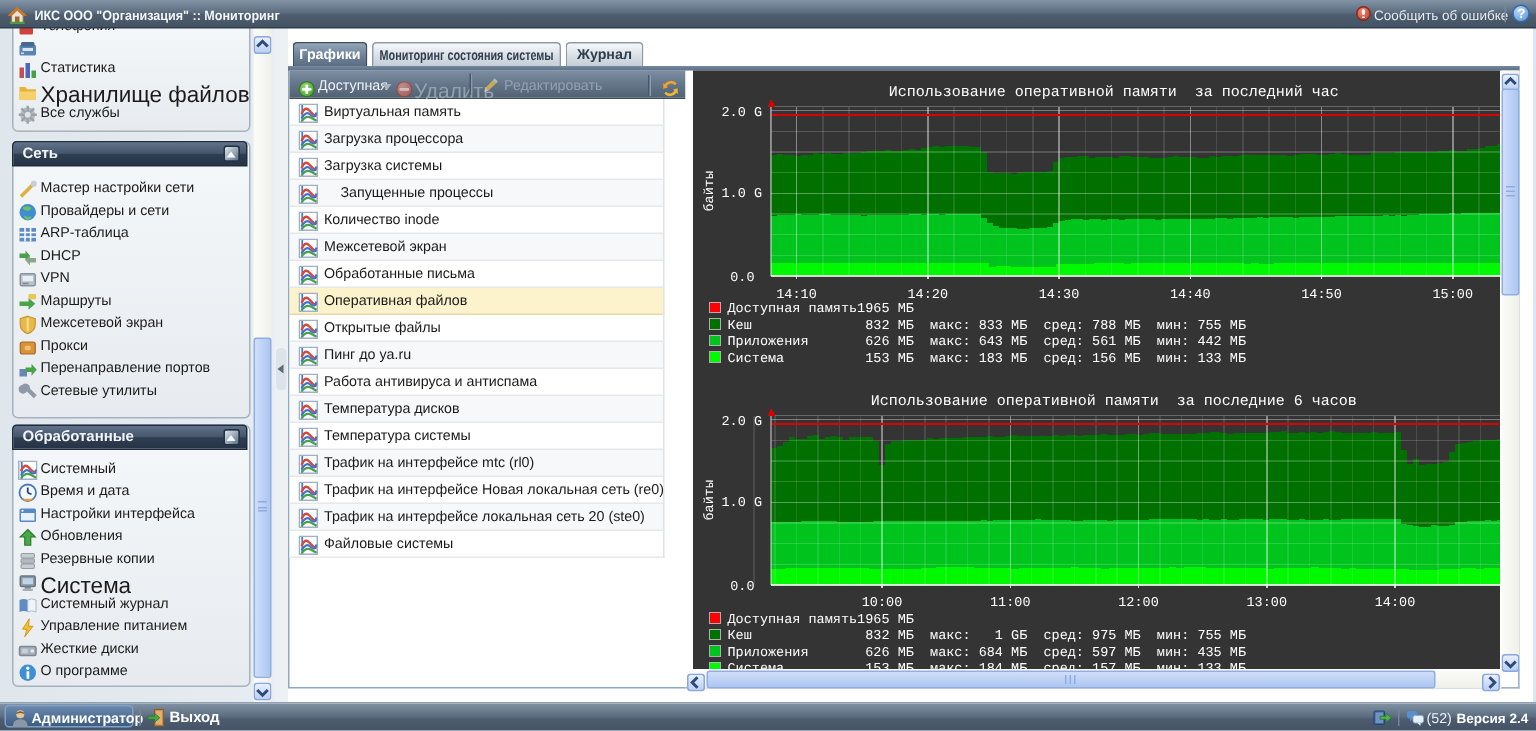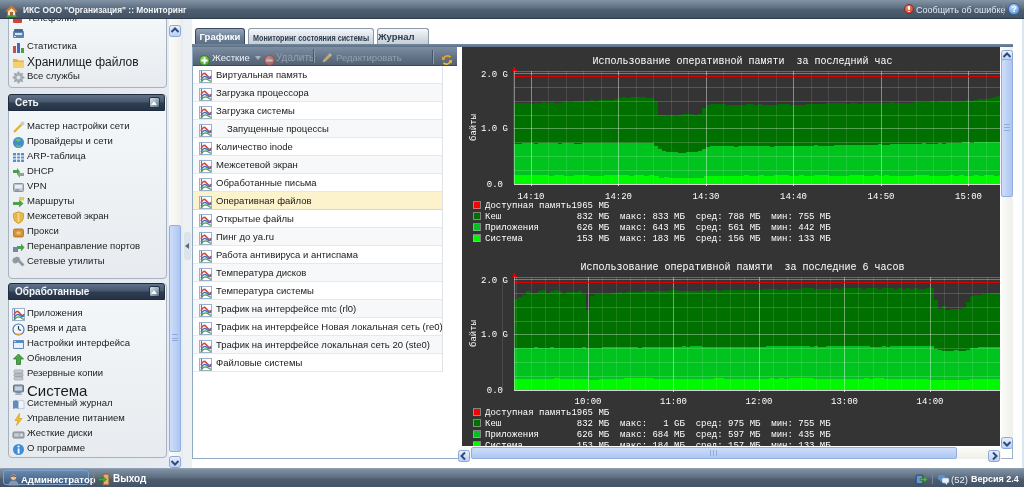--- a/index.html
+++ b/index.html
@@ -19,21 +19,21 @@
 <div style="position:absolute;left:12px;top:39px;width:13px;height:13px"><svg width="13" height="13" viewBox="0 0 13 13" style="">
       <rect x="1" y="5" width="3" height="7" fill="#c05050"></rect>
       <rect x="5" y="2" width="3" height="10" fill="#4868c0"></rect>
       <rect x="9" y="7" width="3" height="5" fill="#48a048"></rect>
     </svg></div>
 <div style="position:absolute;left:27px;top:40px;font-size:9.5px;color:#1b1b1b;white-space:nowrap">Статистика</div>
 <div style="position:absolute;left:12px;top:54px;width:13px;height:13px"><svg width="13" height="13" viewBox="0 0 13 13" style="">
       <path d="M1,3 h4 l1,1.5 h6 v7 h-11 z" fill="#e8b23c"></path>
       <path d="M1,6 h11 v5.5 h-11 z" fill="#f6d068"></path>
     </svg></div>
-<div style="position:absolute;left:27px;top:55px;font-size:12px;color:#1b1b1b;white-space:nowrap">Хранилище файлов</div>
+<div style="position:absolute;left:27px;top:55px;font-size:15px;color:#1b1b1b;white-space:nowrap">Хранилище файлов</div>
 <div style="position:absolute;left:12px;top:69px;width:13px;height:13px"><svg width="13" height="13" viewBox="0 0 13 13" style="">
       <circle cx="6.5" cy="6.5" r="5" fill="#b6bcc2"></circle>
       <circle cx="6.5" cy="6.5" r="2" fill="#e9edf1"></circle>
       <g stroke="#9aa2aa" stroke-width="1.6">
         <line x1="6.5" y1="0.5" x2="6.5" y2="12.5"></line>
         <line x1="0.5" y1="6.5" x2="12.5" y2="6.5"></line>
         <line x1="2.3" y1="2.3" x2="10.7" y2="10.7"></line>
         <line x1="10.7" y1="2.3" x2="2.3" y2="10.7"></line>
       </g>
       <circle cx="6.5" cy="6.5" r="2" fill="#dde3e8"></circle>
@@ -105,21 +105,21 @@
 <div style="position:absolute;left:15px;top:286px;font-size:10px;font-weight:bold;color:#f2f5f9">Обработанные</div>
 <div style="position:absolute;left:149px;top:286px;width:11px;height:11px;border-radius:2px;background:linear-gradient(135deg,#dfe7ef,#5a7086);border:1px solid #223245;box-sizing:border-box"></div>
 <div style="position:absolute;left:151px;top:290px;width:0;height:0;border-left:3px solid transparent;border-right:3px solid transparent;border-bottom:4px solid #f8fafc"></div>
 <div style="position:absolute;left:12px;top:306px;width:13px;height:13px"><svg width="13" height="13" viewBox="0 0 13 13" style="">
       <rect x="0.5" y="0.5" width="12" height="12" fill="#ffffff" stroke="#9cb0c8"></rect>
       <line x1="2.5" y1="1" x2="2.5" y2="12" stroke="#4a78c8" stroke-width="1.2"></line>
       <path d="M2,7 Q4.5,1.5 7,4.5 T12,8.5" fill="none" stroke="#d84838" stroke-width="1.6"></path>
       <path d="M2,10 Q5,4.5 8,7.5 T12,6" fill="none" stroke="#4070cc" stroke-width="1.4"></path>
       <path d="M2,12 Q5,7.5 8.5,9.5 T12,11.5" fill="none" stroke="#48a048" stroke-width="1.4"></path>
     </svg></div>
-<div style="position:absolute;left:27px;top:307px;font-size:9.5px;color:#1b1b1b;white-space:nowrap">Приложения</div>
+<div style="position:absolute;left:27px;top:307px;font-size:9.5px;color:#1b1b1b;white-space:nowrap">Системный</div>
 <div style="position:absolute;left:12px;top:321px;width:13px;height:13px"><svg width="13" height="13" viewBox="0 0 13 13" style="">
       <circle cx="6.5" cy="6.5" r="5.5" fill="#f4f8fc" stroke="#4878b8" stroke-width="1.2"></circle>
       <line x1="6.5" y1="6.5" x2="6.5" y2="3" stroke="#20406a" stroke-width="1.2"></line>
       <line x1="6.5" y1="6.5" x2="9" y2="7.5" stroke="#20406a" stroke-width="1.2"></line>
       <path d="M2.5,10.5 a5.5,5.5 0 0 0 8,0z" fill="#e8a030"></path>
     </svg></div>
 <div style="position:absolute;left:27px;top:322px;font-size:9.5px;color:#1b1b1b;white-space:nowrap">Время и дата</div>
 <div style="position:absolute;left:12px;top:336px;width:13px;height:13px"><svg width="13" height="13" viewBox="0 0 13 13" style="">
       <rect x="1" y="2" width="11" height="9" rx="1" fill="#5888c8"></rect>
       <rect x="2" y="5" width="9" height="5" fill="#e8f0f8"></rect>
@@ -191,46 +191,46 @@
     </svg></div>
 <div style="position:absolute;left:183px;top:18px;width:9px;height:450px;background:#eef1f4"></div>
 <div style="position:absolute;left:184px;top:232px;width:7px;height:28px;background:#dde3ea;border-radius:3px"></div>
 <div style="position:absolute;left:185px;top:243px;width:0;height:0;border-top:3px solid transparent;border-bottom:3px solid transparent;border-right:4px solid #5a6a7a"></div>
 <div style="position:absolute;left:192px;top:44px;width:821px;height:415px;border:1px solid #8fa8c4;background:#ffffff;box-sizing:border-box"></div>
 <div style="position:absolute;left:1022px;top:18px;width:2px;height:450px;background:#dce6f0"></div>
 <div style="position:absolute;left:195px;top:28px;width:50px;height:17px;background:linear-gradient(#93a5b9,#6b7e94 55%,#5a6c81);border:1px solid #3c4c5e;border-bottom:none;border-radius:3px 3px 0 0;box-sizing:border-box;text-align:center;font-size:9.5px;font-weight:bold;color:#ffffff;line-height:16px">Графики</div>
 <div style="position:absolute;left:248px;top:28px;width:126px;height:17px;background:linear-gradient(#f6f8fa,#d4dbe3 60%,#c3ccd6);border:1px solid #8b99a9;border-bottom:none;border-radius:3px 3px 0 0;box-sizing:border-box;font-size:9.5px;font-weight:bold;color:#2f3d4d;line-height:16px">
     <span style="position:absolute;left:4px;top:1px;white-space:nowrap;transform:scaleX(0.76);transform-origin:left center">Мониторинг состояния системы</span>
   </div>
-<div style="position:absolute;left:377px;top:28px;width:52px;height:17px;background:linear-gradient(#f6f8fa,#d4dbe3 60%,#c3ccd6);border:1px solid #8b99a9;border-bottom:none;border-radius:3px 3px 0 0;box-sizing:border-box;font-size:9.5px;font-weight:bold;color:#2f3d4d;line-height:16px">Журнал</div>
+<div style="position:absolute;left:377px;top:28px;width:52px;height:17px;background:linear-gradient(#f6f8fa,#d4dbe3 60%,#c3ccd6);border:1px solid #8b99a9;border-bottom:none;border-radius:3px 3px 0 0;box-sizing:border-box;text-align:center;font-size:9.5px;font-weight:bold;color:#2f3d4d;line-height:16px">Журнал</div>
 <div style="position:absolute;left:193px;top:47px;width:264px;height:19px;background:linear-gradient(#7e8ea2,#66768a 50%,#526274);border-bottom:1px solid #3c4a59;box-sizing:border-box"></div>
 <div style="position:absolute;left:199px;top:51px;width:11px;height:11px"><svg width="11" height="11" viewBox="0 0 11 11" style="">
       <circle cx="5.5" cy="5.5" r="5" fill="url(#gp)" stroke="#2e7a1e" stroke-width="0.8"></circle>
       <rect x="4.6" y="2.3" width="1.9" height="6.4" fill="#fff" rx="0.5"></rect>
       <rect x="2.3" y="4.6" width="6.4" height="1.9" fill="#fff" rx="0.5"></rect>
       <defs>
         <radialGradient id="gp" cx="0.35" cy="0.3" r="0.9">
           <stop offset="0" stop-color="#8cd46a"></stop>
           <stop offset="1" stop-color="#3f9c2a"></stop>
         </radialGradient>
       </defs>
     </svg></div>
-<div style="position:absolute;left:212px;top:51.5px;font-size:9.5px;color:#eef2f7">Жесткие</div>
+<div style="position:absolute;left:212px;top:51.5px;font-size:9.5px;color:#eef2f7">Доступная</div>
 <div style="position:absolute;left:255px;top:56px;width:0;height:0;border-left:3px solid transparent;border-right:3px solid transparent;border-top:4px solid #a9b4c0"></div>
 <div style="position:absolute;left:264px;top:51px;width:11px;height:11px;opacity:0.75"><svg width="11" height="11" viewBox="0 0 11 11" style="">
       <circle cx="5.5" cy="5.5" r="5" fill="url(#gm)" stroke="#9a4438" stroke-width="0.8"></circle>
       <rect x="2.3" y="4.6" width="6.4" height="1.9" fill="#f0dcd8" rx="0.5"></rect>
       <defs>
         <radialGradient id="gm" cx="0.35" cy="0.3" r="0.9">
           <stop offset="0" stop-color="#e0958a"></stop>
           <stop offset="1" stop-color="#b85548"></stop>
         </radialGradient>
       </defs>
     </svg></div>
-<div style="position:absolute;left:276px;top:51.5px;font-size:10px;color:#93a1b1">Удалить</div>
+<div style="position:absolute;left:276px;top:51.5px;font-size:14px;color:#93a1b1">Удалить</div>
 <div style="position:absolute;left:313px;top:49px;width:1px;height:14px;background:#47566a;border-right:1px solid #8c9aab"></div>
 <div style="position:absolute;left:320px;top:50px;width:13px;height:13px;opacity:0.8"><svg width="13" height="13" viewBox="0 0 13 13" style="">
       <g transform="rotate(45 6.5 6.5)">
         <rect x="5.2" y="0.5" width="2.8" height="8.5" fill="#e3b84e"></rect>
         <rect x="5.2" y="0.5" width="2.8" height="1.6" fill="#c0c8d0"></rect>
         <path d="M5.2,9 h2.8 l-1.4,2.8 z" fill="#e8d0a0"></path>
       </g>
     </svg></div>
 <div style="position:absolute;left:336px;top:51.5px;font-size:9.5px;color:#93a1b1">Редактировать</div>
 <div style="position:absolute;left:432px;top:50px;width:1px;height:14px;background:#47566a;border-right:1px solid #8c9aab"></div>

